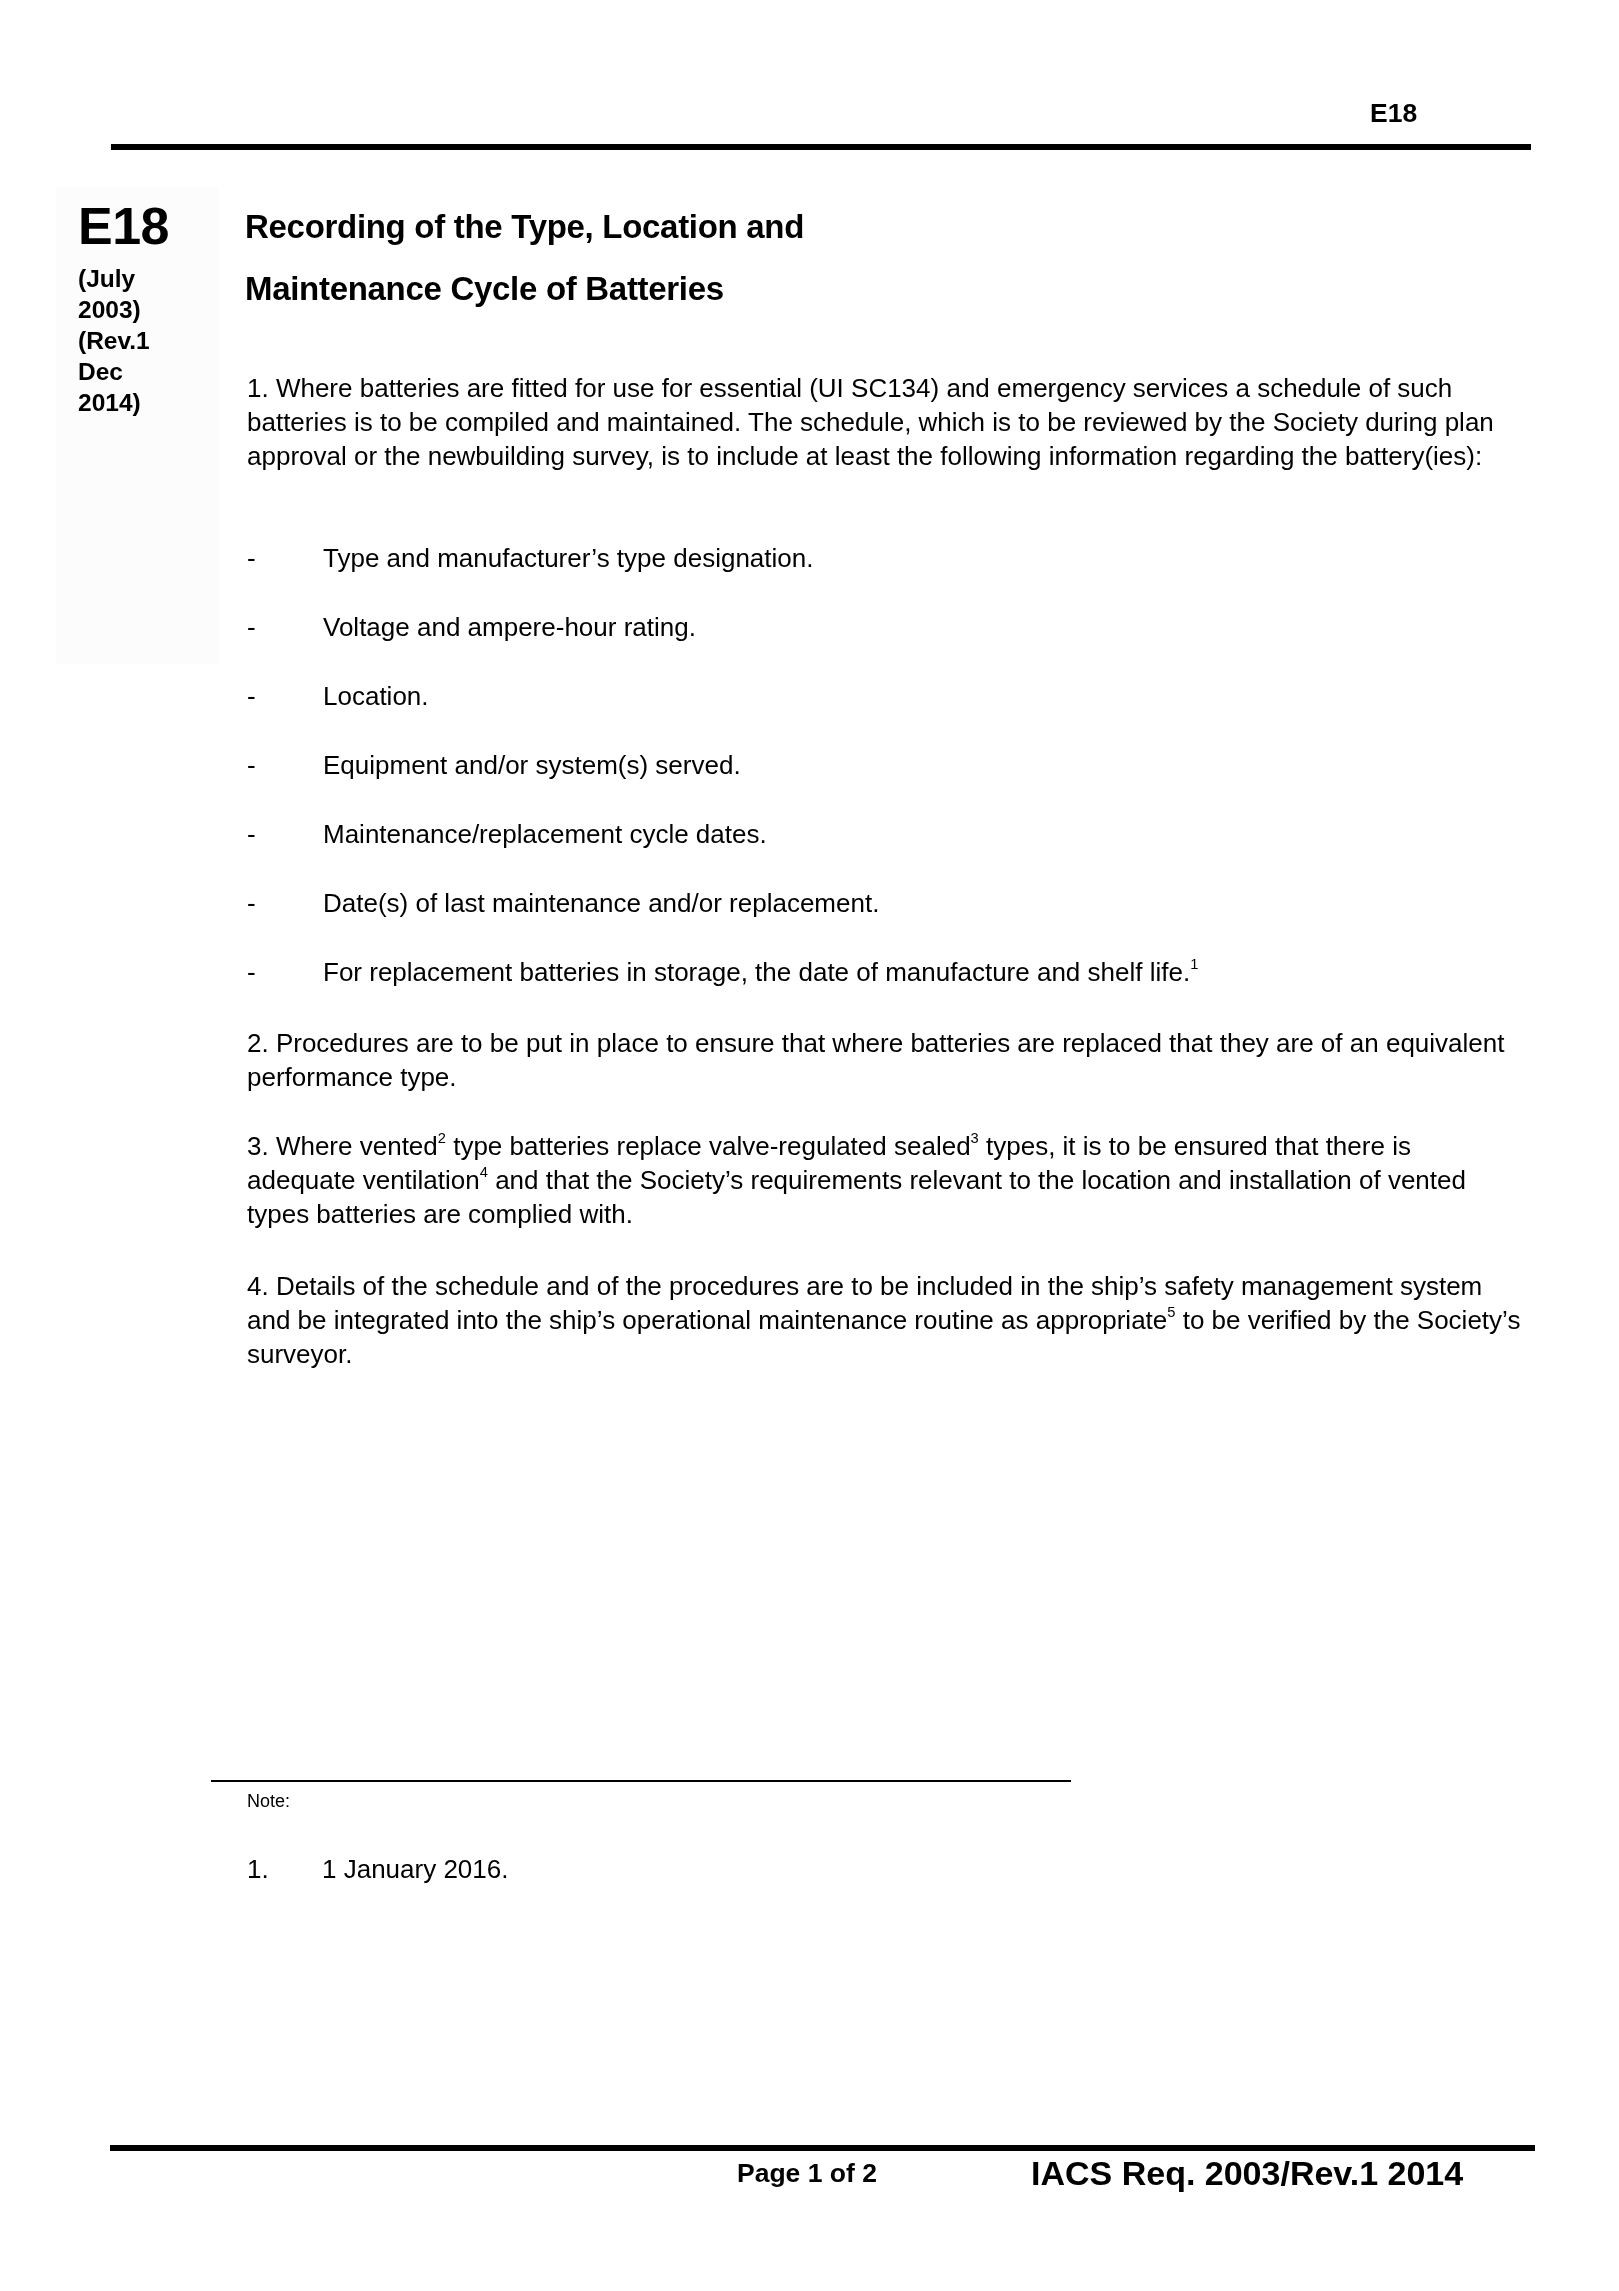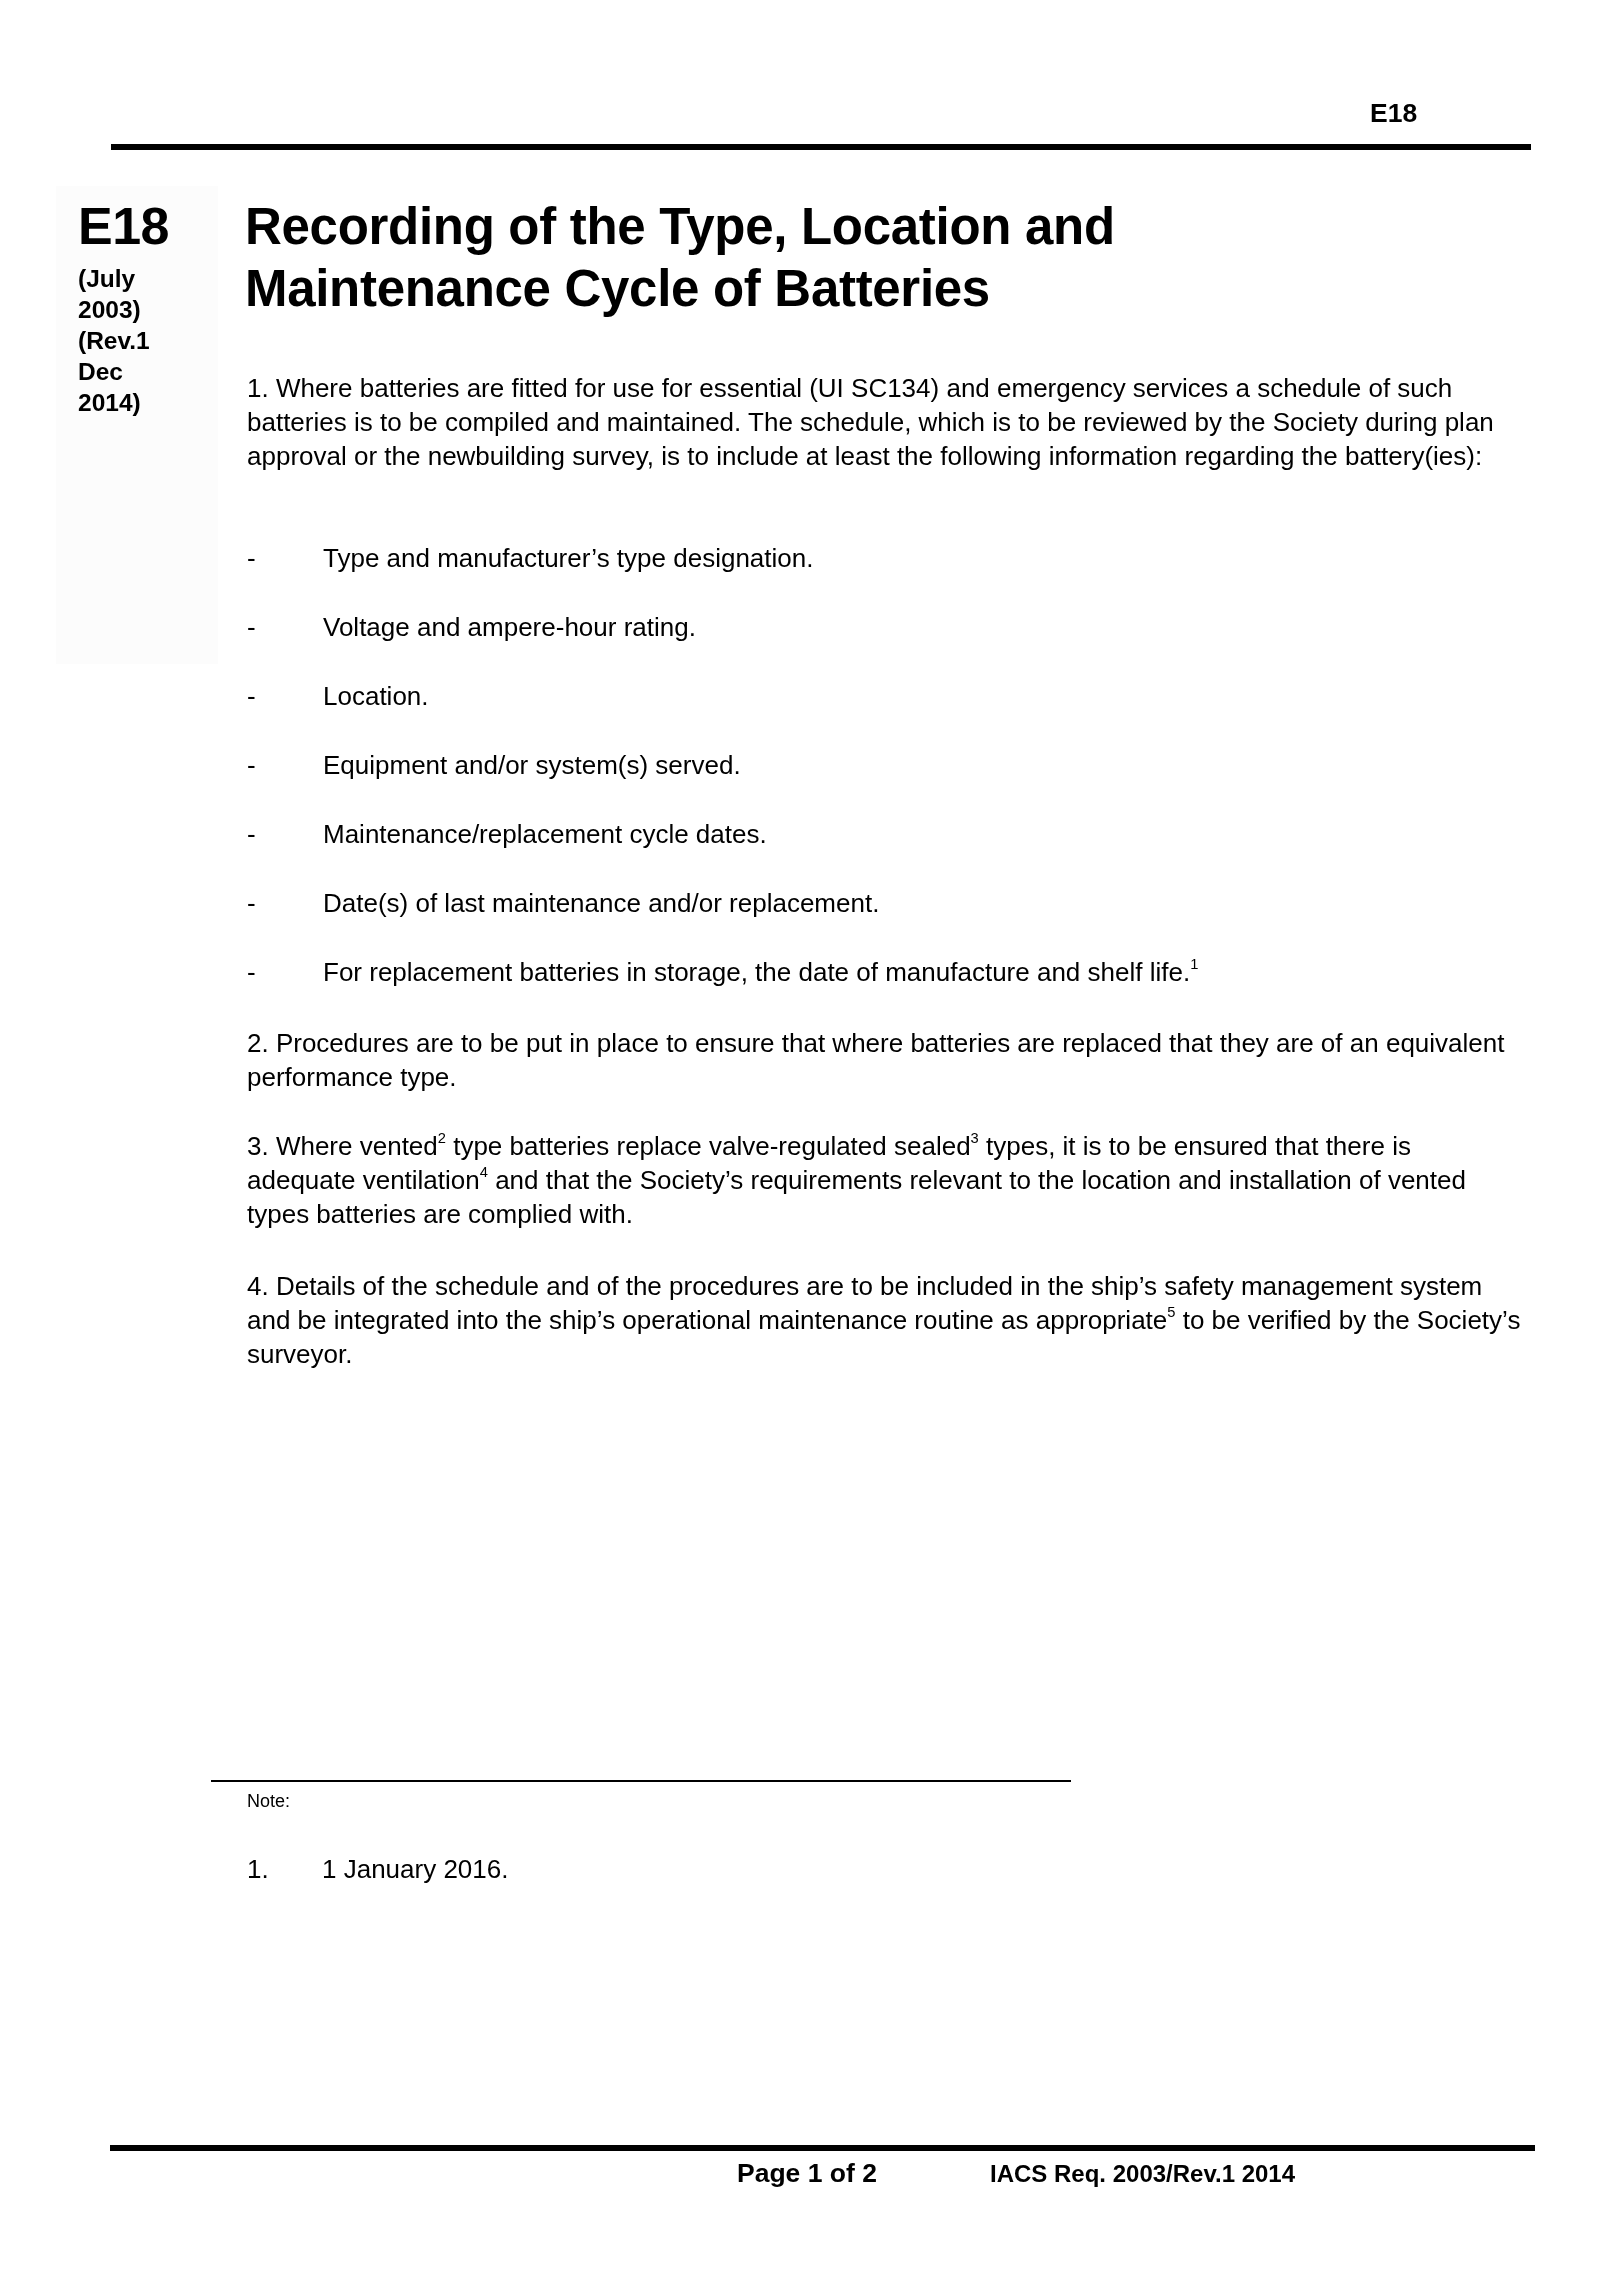--- a/index.html
+++ b/index.html
@@ -6,38 +6,38 @@
   body { width: 1619px; height: 2292px; position: relative; overflow: hidden;
          font-family: "Liberation Sans", sans-serif; color: #000; }
   .abs { position: absolute; }
   .rule { position: absolute; background: #000; }
   .hdr-code { left: 1370px; top: 98px; font-size: 26.5px; font-weight: bold; line-height: 31px; }
   .top-rule { left: 111px; top: 144px; width: 1420px; height: 5.9px; }
   .side-panel { left: 56px; top: 186px; width: 162px; height: 478px; background: #fcfcfc; }
   .side-code { left: 78px; top: 196px; font-size: 52px; font-weight: bold; line-height: 61px; letter-spacing: -0.5px; }
   .side-dates { left: 78px; top: 263px; font-size: 24.5px; line-height: 31px; }
   .side-dates div { white-space: nowrap; font-weight: bold; }
-  .title { left: 245px; top: 196px; font-size: 51px; font-weight: bold; line-height: 62px; letter-spacing: -0.3px; width: 1274px; }
+  .title { left: 245px; top: 196px; font-size: 33px; font-weight: bold; line-height: 62px; letter-spacing: -0.3px; width: 1274px; }
   .body { left: 247px; width: 1274px; font-size: 26px; line-height: 34px; }
   .body p { margin: 0; }
   .para1 { top: 371px; }
   .list { left: 247px; top: 541px; font-size: 26px; line-height: 34px; width: 1274px; }
   .list-item { display: flex; height: 69px; }
   .dash { width: 76px; }
   sup { font-size: 14.7px; vertical-align: 0; position: relative; top: -11.8px; line-height: 0; }
   .para2 { top: 1026px; }
   .para3 { top: 1129px; }
   .para4 { top: 1269px; }
   .note-rule { left: 211px; top: 1780px; width: 860px; height: 2px; }
   .note-label { left: 247px; top: 1784px; font-size: 18px; line-height: 34px; }
   .note-item { left: 247px; top: 1852px; font-size: 26px; line-height: 35px; display: flex; }
   .note-num { width: 75px; }
   .foot-rule { left: 110px; top: 2145px; width: 1425px; height: 5.9px; }
   .foot-page { left: 737px; top: 2158px; font-size: 26.5px; font-weight: bold; line-height: 31px; }
-  .foot-ref { left: 990px; top: 2158px; font-size: 24px; font-weight: bold; line-height: 31px; }
+  .foot-ref { left: 1031px; top: 2158px; font-size: 34px; font-weight: bold; line-height: 31px; }
 </style>
 </head>
 <body>
 
 <div class="abs hdr-code">E18</div>
 <div class="rule top-rule"></div>
 
 <div class="abs side-panel"></div>
 <div class="abs side-code">E18</div>
 <div class="abs side-dates">

